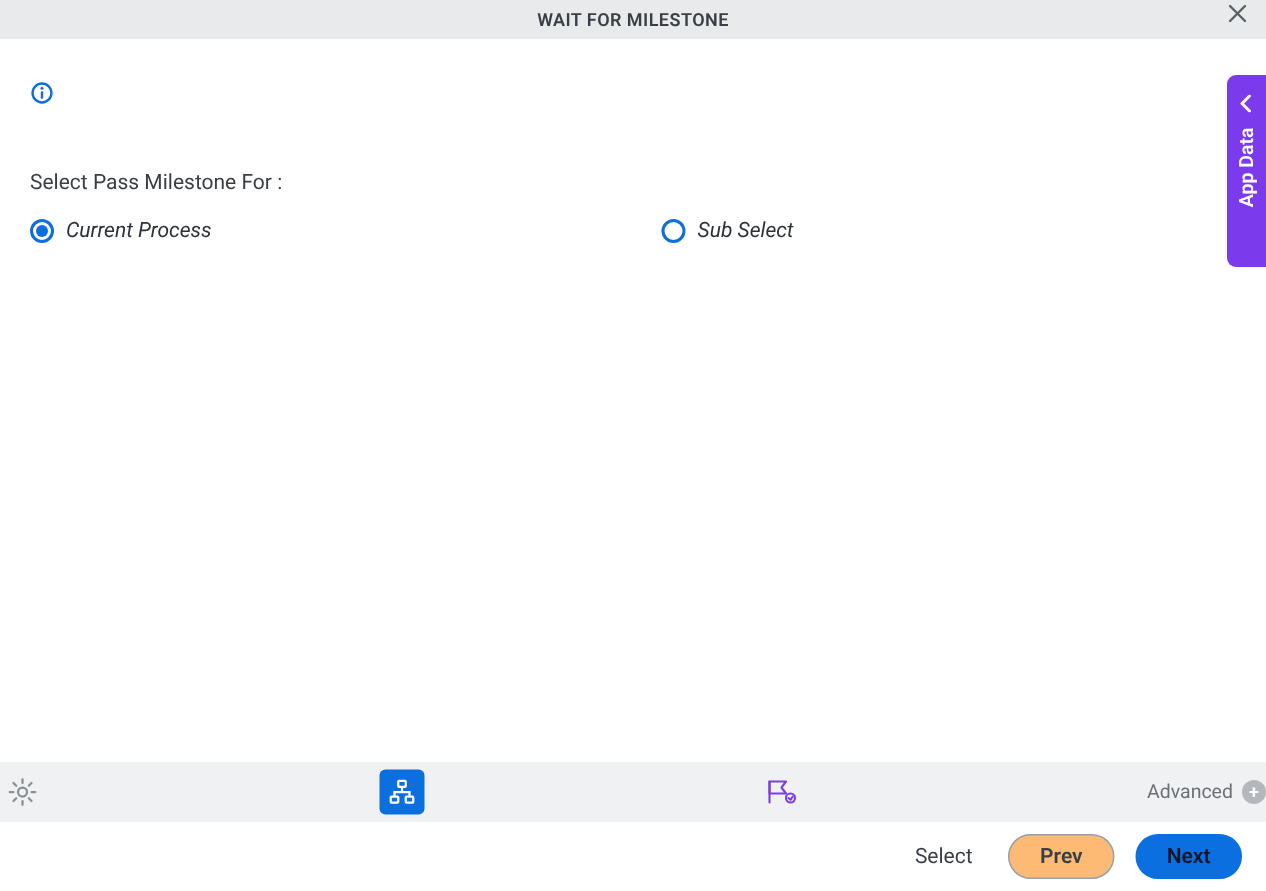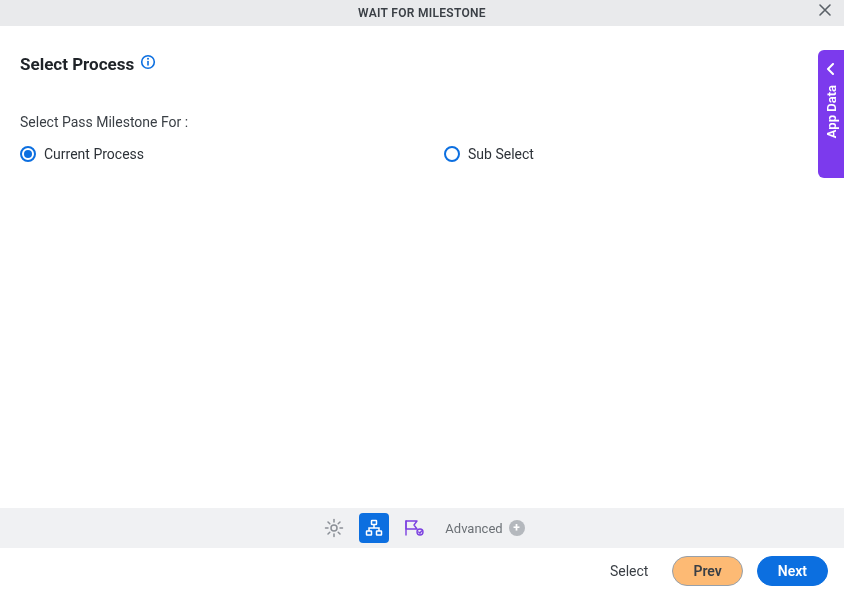--- a/index.html
+++ b/index.html
@@ -61,20 +61,21 @@
 }
 .radio-row {
   display: flex;
   gap: 300px;
 }
 .radio-option {
   display: flex;
   align-items: flex-start;
   gap: 8px;
   cursor: pointer;
+  font-style: italic;
 }
 .radio-circle {
   width: 16px;
   height: 16px;
   border: 2px solid #0c6fe0;
   border-radius: 50%;
   display: flex;
   align-items: center;
   justify-content: center;
   flex-shrink: 0;
@@ -118,21 +119,21 @@
 }
 .bottom-toolbar {
   position: absolute;
   left: 0;
   right: 0;
   bottom: 46px;
   height: 40px;
   background: #f0f1f3;
   display: flex;
   align-items: center;
-  justify-content: center;
+  justify-content: space-between;
   gap: 10px;
 }
 .tb-btn {
   width: 30px;
   height: 30px;
   display: flex;
   align-items: center;
   justify-content: center;
   border-radius: 4px;
   cursor: pointer;
@@ -191,39 +192,38 @@
   font-size: 14px;
   font-weight: 600;
   cursor: pointer;
   text-align: center;
   border: 1px solid #97a0aa;
   background: #fdba74;
   color: #3a3f45;
 }
 .btn-oval.primary {
   background: #0c6fe0;
-  color: #ffffff;
+  color: #0f172a;
   border-color: #0c6fe0;
 }
 </style>
 </head>
 <body>
 
 <div class="header">
   <span class="header-title">WAIT FOR MILESTONE</span>
   <span class="close-btn">
     <svg width="14" height="14" viewBox="0 0 14 14">
         <path d="M2 2 L12 12 M12 2 L2 12" stroke="#5a6067" stroke-width="1.6" stroke-linecap="round"></path>
       </svg>
   </span>
 </div>
 
 <div class="content">
   <div class="section-title-row">
-    <span class="section-title">Select Process</span>
     <span>
       <svg class="info-icon" viewBox="0 0 16 16">
         <circle cx="8" cy="8" r="6.3" fill="none" stroke="#0c6fe0" stroke-width="1.6"></circle>
         <circle cx="8" cy="4.8" r="1" fill="#0c6fe0"></circle>
         <rect x="7.2" y="6.8" width="1.6" height="5" fill="#0c6fe0" rx="0.8"></rect>
       </svg>
     </span>
   </div>
 
   <div class="prompt-label">Select Pass Milestone For :</div>

